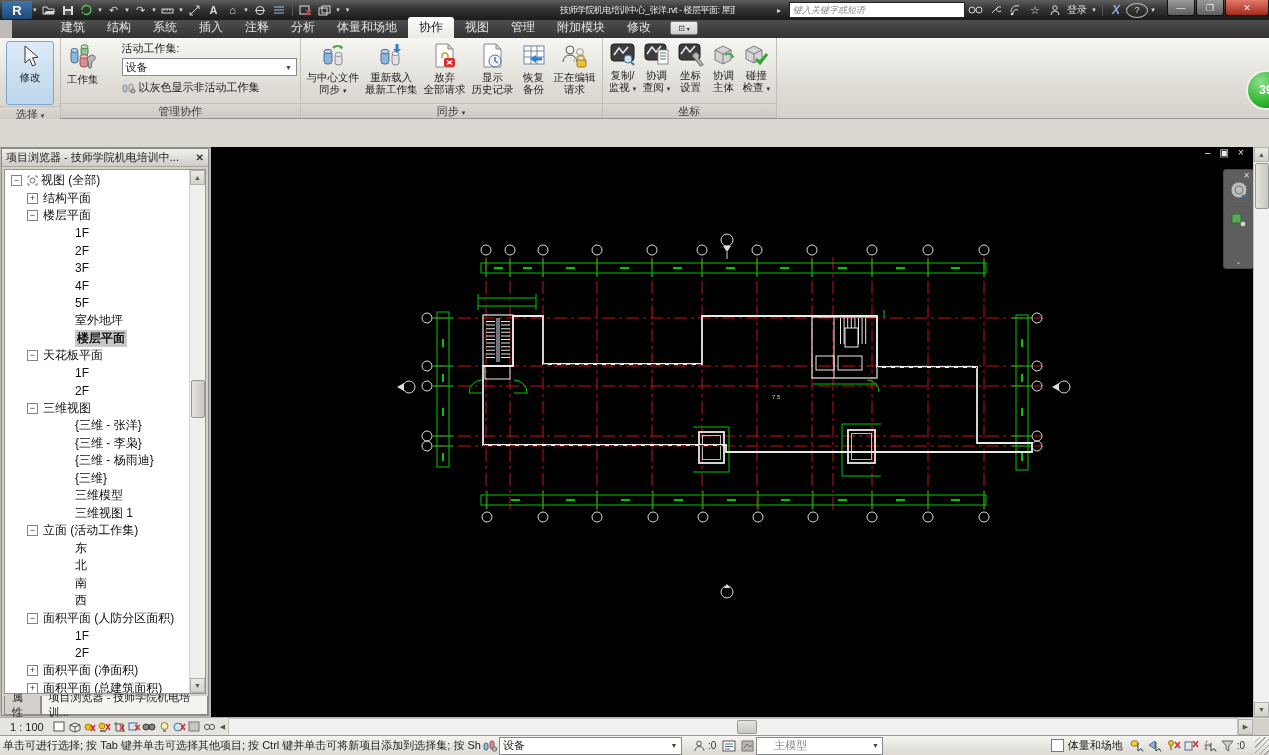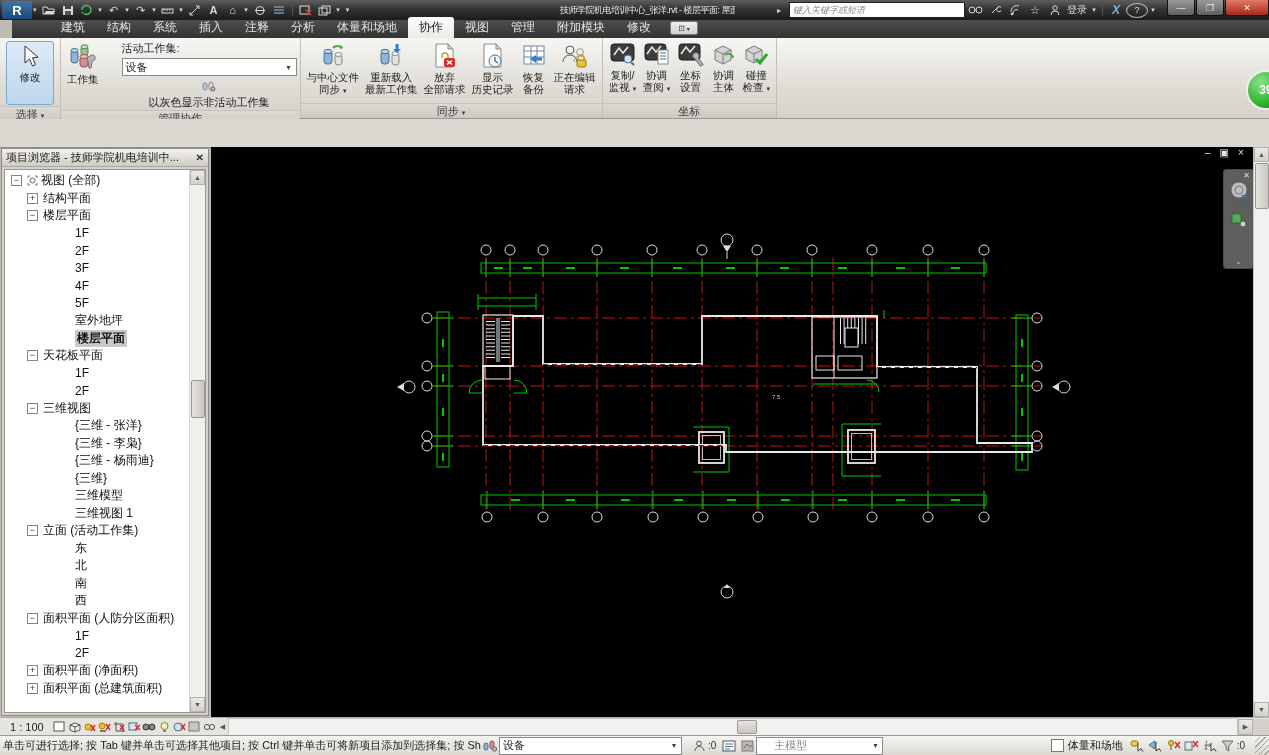--- a/index.html
+++ b/index.html
@@ -41,21 +41,21 @@
   .plabel{height:14px;font-size:11px;color:#3d3d3d;text-align:center;background:linear-gradient(#dcd9d2,#ccc9c2);
     border-top:1px solid #c6c3bc;line-height:14px;white-space:nowrap;padding:0 6px;}
   .bigbtn{display:flex;flex-direction:column;align-items:center;font-size:10.5px;line-height:12px;color:#1f1f1f;
     text-align:center;padding:2px 3px 0;white-space:nowrap;}
   .bigbtn svg{margin-bottom:1px;}
   .modbtn{width:40px;height:60px;background:linear-gradient(#ddebf7,#bcd6ec);border:1px solid #7ba7ce;border-radius:3px;margin:1px 3px;}
   .wscol{display:flex;flex-direction:column;margin-left:20px;font-size:11px;color:#222;}
   .wscol .cap{margin:1px 0 2px;}
   .combo{background:#fff;border:1px solid #8a8a8a;height:16px;font-size:11px;color:#222;display:flex;align-items:center;padding-left:3px;}
   .combo .arr{margin-left:auto;width:14px;height:100%;display:flex;align-items:center;justify-content:center;font-size:7px;color:#444;}
-  .togglerow{display:flex;align-items:center;gap:3px;margin-top:4px;font-size:11px;flex-direction:column;}
+  .togglerow{display:flex;align-items:center;gap:3px;margin-top:4px;font-size:11px;}
   .tinycaret{font-size:7px;color:#333;}
   .badge{position:absolute;left:1246px;top:70px;width:36px;height:36px;border-radius:50%;
     background:radial-gradient(circle at 35% 28%,#8ce08c,#2fb52f 60%,#157a15);border:2px solid #eee;
     color:#fff;font-size:12px;font-weight:bold;display:flex;align-items:center;justify-content:center;z-index:20;}
   .optionsbar{position:absolute;left:0;top:119px;width:1269px;height:28px;background:#dbd8d1;border-bottom:1px solid #8e8c88;}
   
   .browser{position:absolute;left:1px;top:148px;width:208px;height:568px;background:#d4d1ca;border:1px solid #8e8c88;
     box-sizing:border-box;display:flex;flex-direction:column;}
   .b-title{height:17px;background:linear-gradient(#f2f1ee,#cfccc5);border-bottom:1px solid #a9a6a0;font-size:11px;
     color:#1a1a1a;display:flex;align-items:center;padding:0 4px;}
@@ -558,20 +558,24 @@
             <span class="tog">+</span>
             <span class="lbl">面积平面 (总建筑面积)</span>
           </div>
         </div>
       <div class="b-scroll">
         <div class="sbtn" style="top:0">▲</div>
         <div class="sthumb" style="top:210px;height:36px"></div>
         <div class="sbtn" style="bottom:0">▼</div>
       </div>
     </div>
+    <div class="b-tabs">
+      <div class="btab">属性</div>
+      <div class="btab active">项目浏览器 - 技师学院机电培训...</div>
+    </div>
   </div>
 
   <div class="canvas">
     <svg class="plan" width="1042" height="570" viewBox="211 147 1042 570">
 
       <g stroke="#c41414" stroke-width="1" stroke-dasharray="13 4 3 4" fill="none">
         <path d="M486,257V511 M510,257V511 M543,257V511 M597,257V511 M652,257V511 M702,257V511 M757,257V511 M812,257V511 M833,257V511 M872,257V511 M928,257V511 M984,257V511"></path>
         <path d="M434,318H1042 M434,366H1042 M434,386H1042 M434,436H1042 M434,446H1042"></path>
       </g>
 

